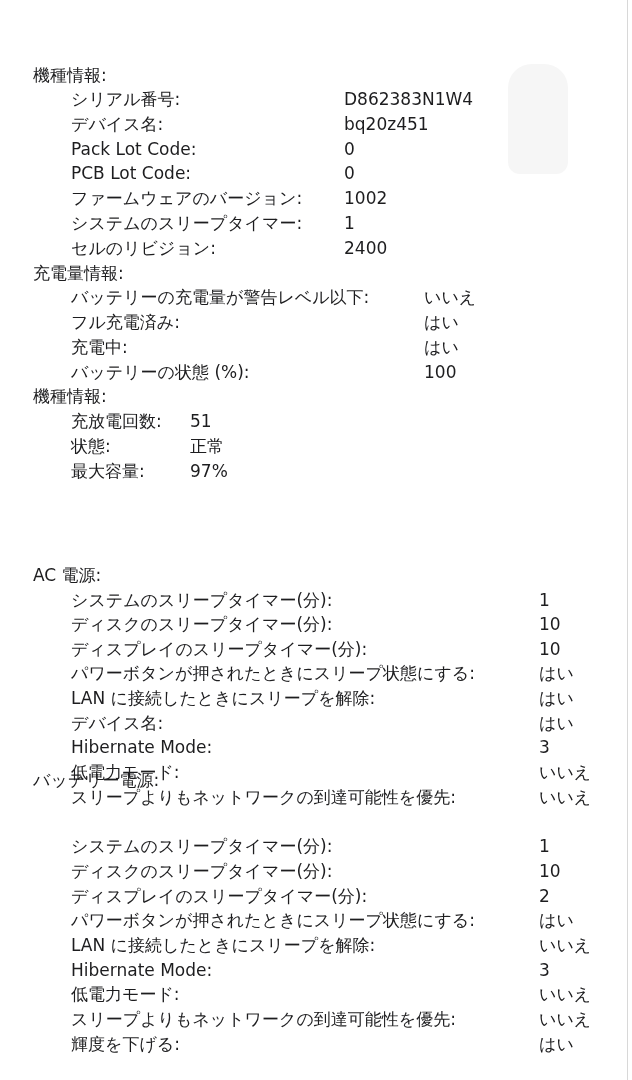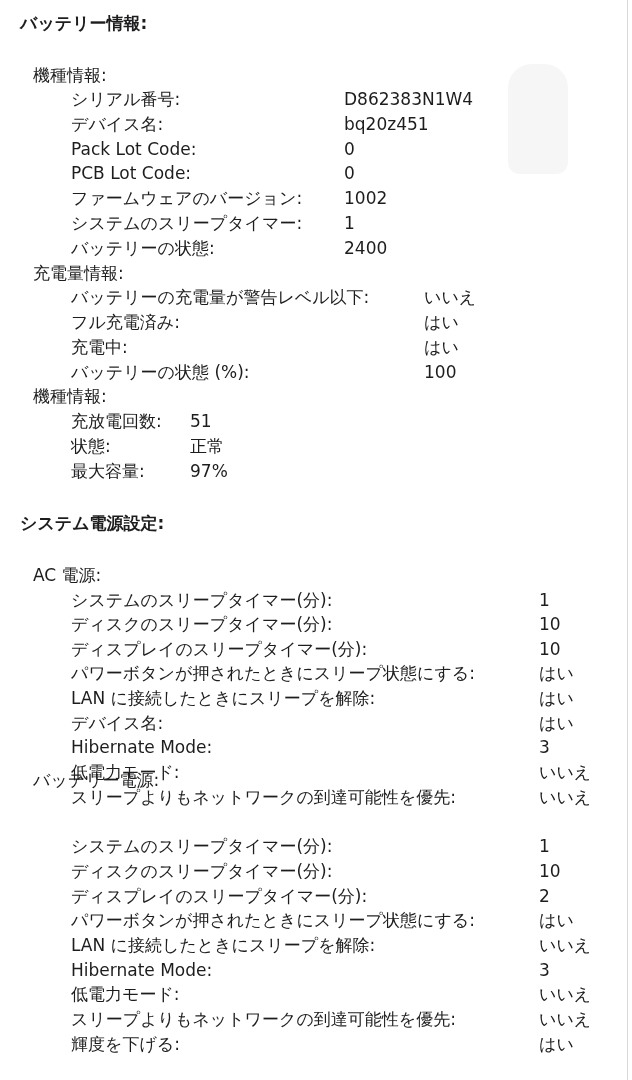--- a/index.html
+++ b/index.html
@@ -14,21 +14,20 @@
     .row { position: absolute; left: 71px; height: 25px; line-height: 25px; white-space: nowrap; }
     .row .k { position: absolute; left: 0; top: 0; white-space: nowrap; }
     .row .v { position: absolute; top: 0; white-space: nowrap; }
     .smudge { position: absolute; left: 508px; top: 64px; width: 60px; height: 110px; background: #f6f6f6; border-radius: 24px 24px 12px 12px; }
   </style>
 </head>
 <body>
 
 <div class="pane">
 
-  <div class="h1" style="top:12px">バッテリー情報:</div>
 
   <div class="h2" style="top:64px">機種情報:</div>
   <div>
     <div class="row" style="top:87px">
         <span class="k">シリアル番号:</span>
         <span class="v" style="left:273px">D862383N1W4</span>
       </div>
     <div class="row" style="top:112px">
         <span class="k">デバイス名:</span>
         <span class="v" style="left:273px">bq20z451</span>
@@ -43,21 +42,21 @@
       </div>
     <div class="row" style="top:186px">
         <span class="k">ファームウェアのバージョン:</span>
         <span class="v" style="left:273px">1002</span>
       </div>
     <div class="row" style="top:211px">
         <span class="k">システムのスリープタイマー:</span>
         <span class="v" style="left:273px">1</span>
       </div>
     <div class="row" style="top:236px">
-        <span class="k">バッテリーの状態:</span>
+        <span class="k">セルのリビジョン:</span>
         <span class="v" style="left:273px">2400</span>
       </div>
   </div>
 
   <div class="h2" style="top:262px">充電量情報:</div>
   <div>
     <div class="row" style="top:285px">
         <span class="k">バッテリーの充電量が警告レベル以下:</span>
         <span class="v" style="left:353px">いいえ</span>
       </div>
@@ -84,21 +83,20 @@
     <div class="row" style="top:434px">
         <span class="k">状態:</span>
         <span class="v" style="left:119px">正常</span>
       </div>
     <div class="row" style="top:459px">
         <span class="k">最大容量:</span>
         <span class="v" style="left:119px">97%</span>
       </div>
   </div>
 
-  <div class="h1" style="top:512px">システム電源設定:</div>
 
   <div class="h2" style="top:564px">AC 電源:</div>
   <div>
     <div class="row" style="top:588px">
         <span class="k">システムのスリープタイマー(分):</span>
         <span class="v" style="left:468px">1</span>
       </div>
     <div class="row" style="top:612px">
         <span class="k">ディスクのスリープタイマー(分):</span>
         <span class="v" style="left:468px">10</span>

